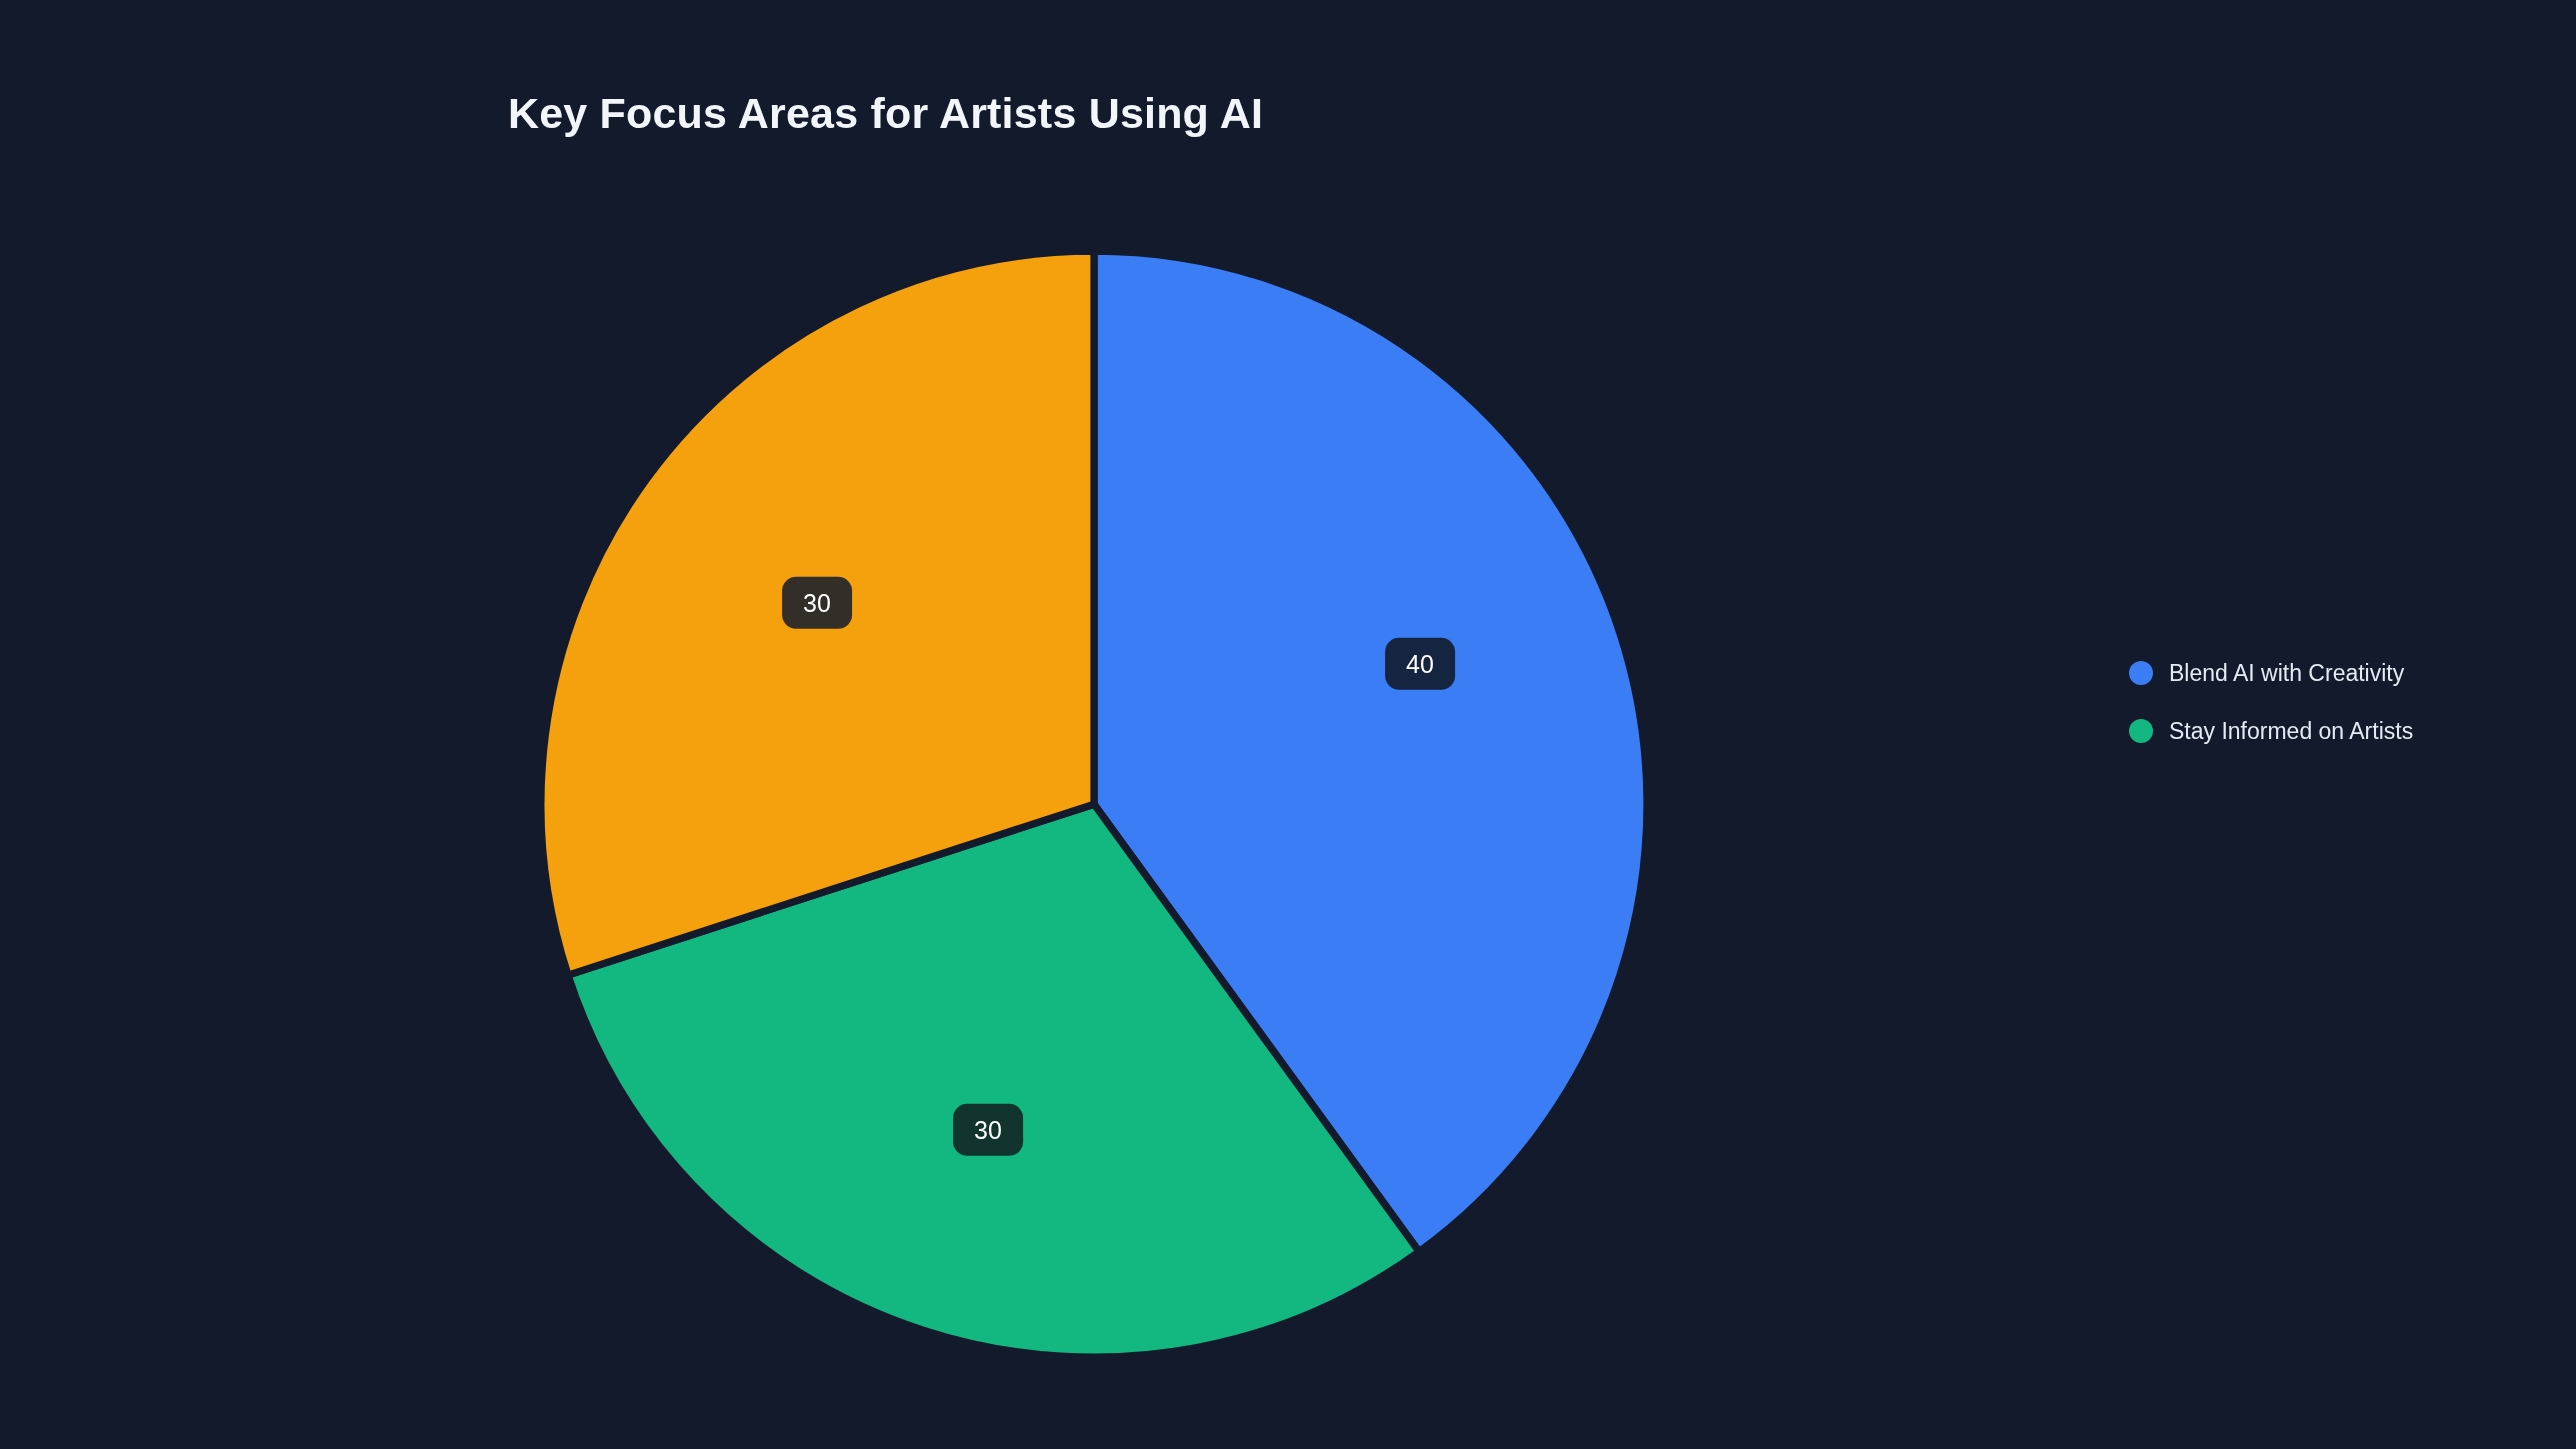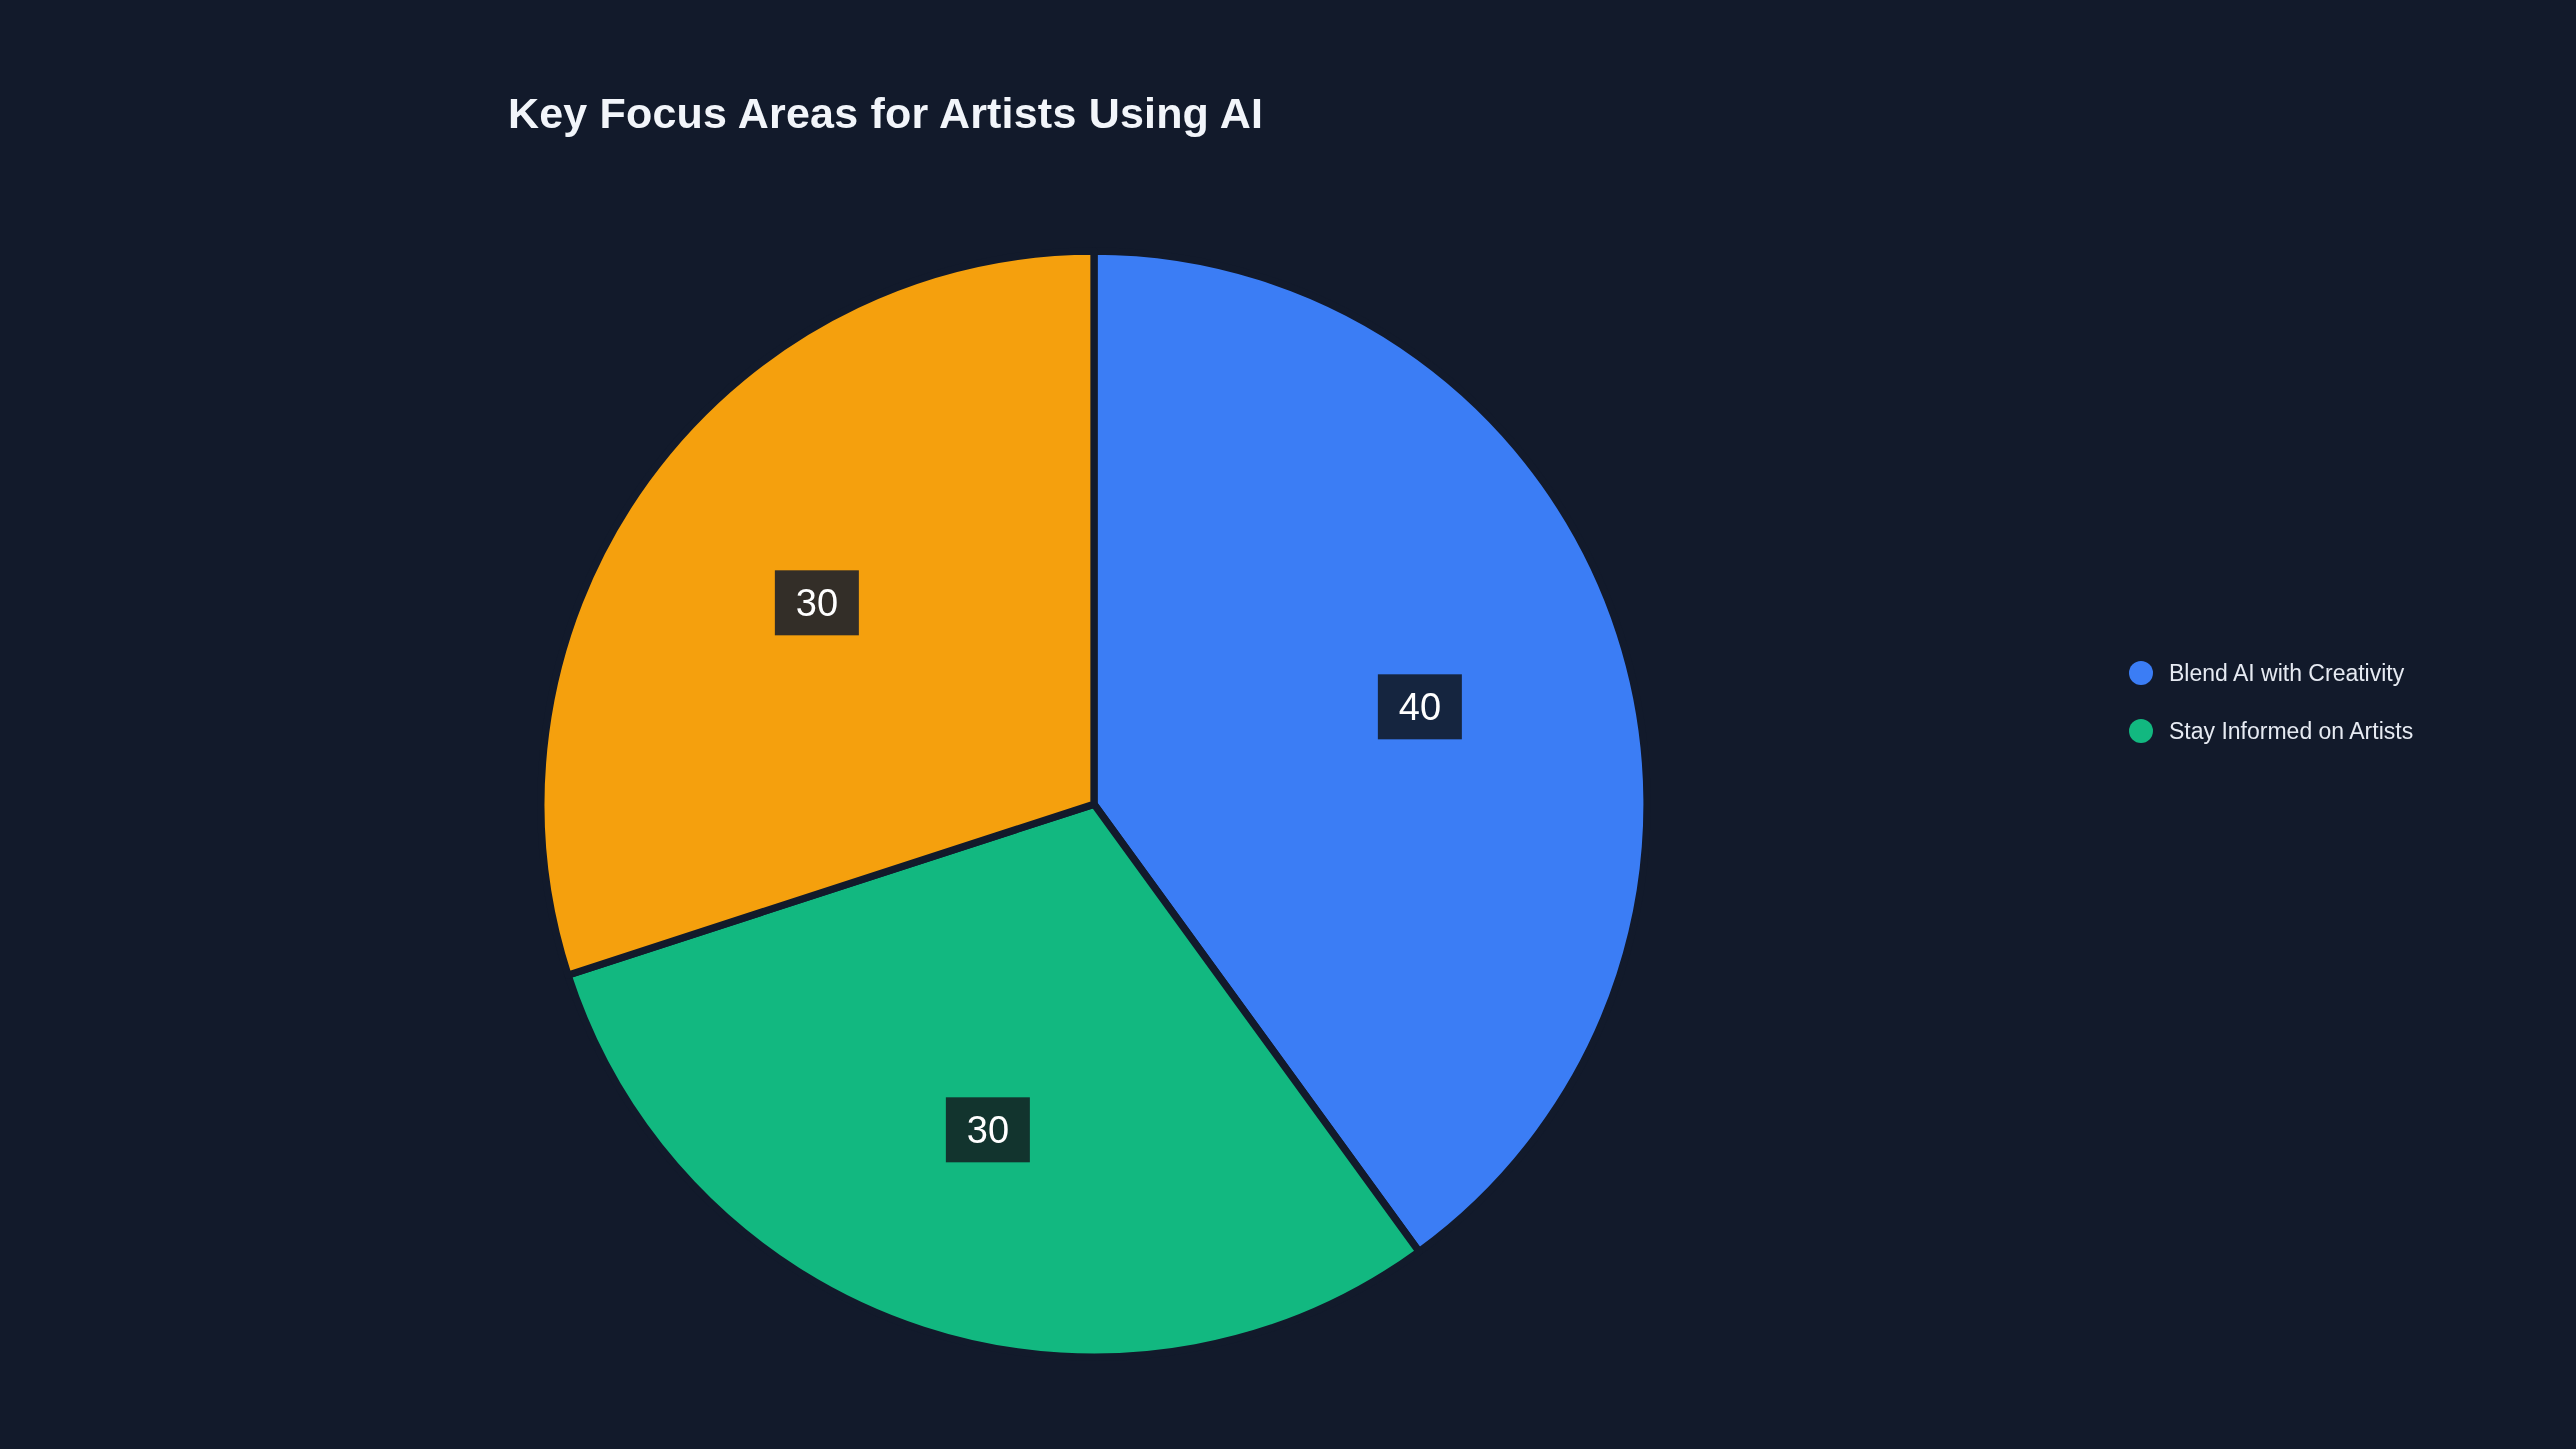--- a/index.html
+++ b/index.html
@@ -44,23 +44,23 @@
     position: absolute;
     left: 0;
     top: 0;
     width: 2576px;
     height: 1449px;
     pointer-events: none;
   }
   .slice-label {
     position: absolute;
     transform: translate(-50%, -50%);
-    border-radius: 0;
+    border-radius: 14px;
     color: #ffffff;
-    font-size: 38px;
+    font-size: 25px;
     line-height: 1;
     padding: 13.7px 21px;
     text-align: center;
     white-space: nowrap;
   }
   #legend {
     position: absolute;
     left: 2129px;
     top: 644px;
     width: 419px;
@@ -92,21 +92,21 @@
 
   <svg id="pie-svg" width="2576" height="1449" viewBox="0 0 3200 1800">
     <g id="slices-group">
         <path d="M 1359 999 L 1359.00 312.00 A 687 687 0 0 1 1762.81 1554.79 Z" fill="#3b7df5" class="slice-path" stroke="#121a2b"></path>
         <path d="M 1359 999 L 1762.81 1554.79 A 687 687 0 0 1 705.62 1211.29 Z" fill="#12b880" class="slice-path" stroke="#121a2b"></path>
         <path d="M 1359 999 L 705.62 1211.29 A 687 687 0 0 1 1359.00 312.00 Z" fill="#f5a00d" class="slice-path" stroke="#121a2b"></path>
       </g>
   </svg>
 
   <div id="slice-labels">
-      <div class="slice-label" style="left: 1420px; top: 707px; background: rgb(21, 37, 63);">40</div>
+      <div class="slice-label" style="left: 1420px; top: 664px; background: rgb(21, 37, 63);">40</div>
       <div class="slice-label" style="left: 988px; top: 1130px; background: rgb(18, 52, 46);">30</div>
       <div class="slice-label" style="left: 817px; top: 603px; background: rgb(51, 46, 40);">30</div>
     </div>
 
   <div id="legend">
       <div class="legend-row">
         <span class="legend-marker" style="background: rgb(59, 125, 245);"></span>
         <span class="legend-label">Blend AI with Creativity</span>
       </div>
       <div class="legend-row">

